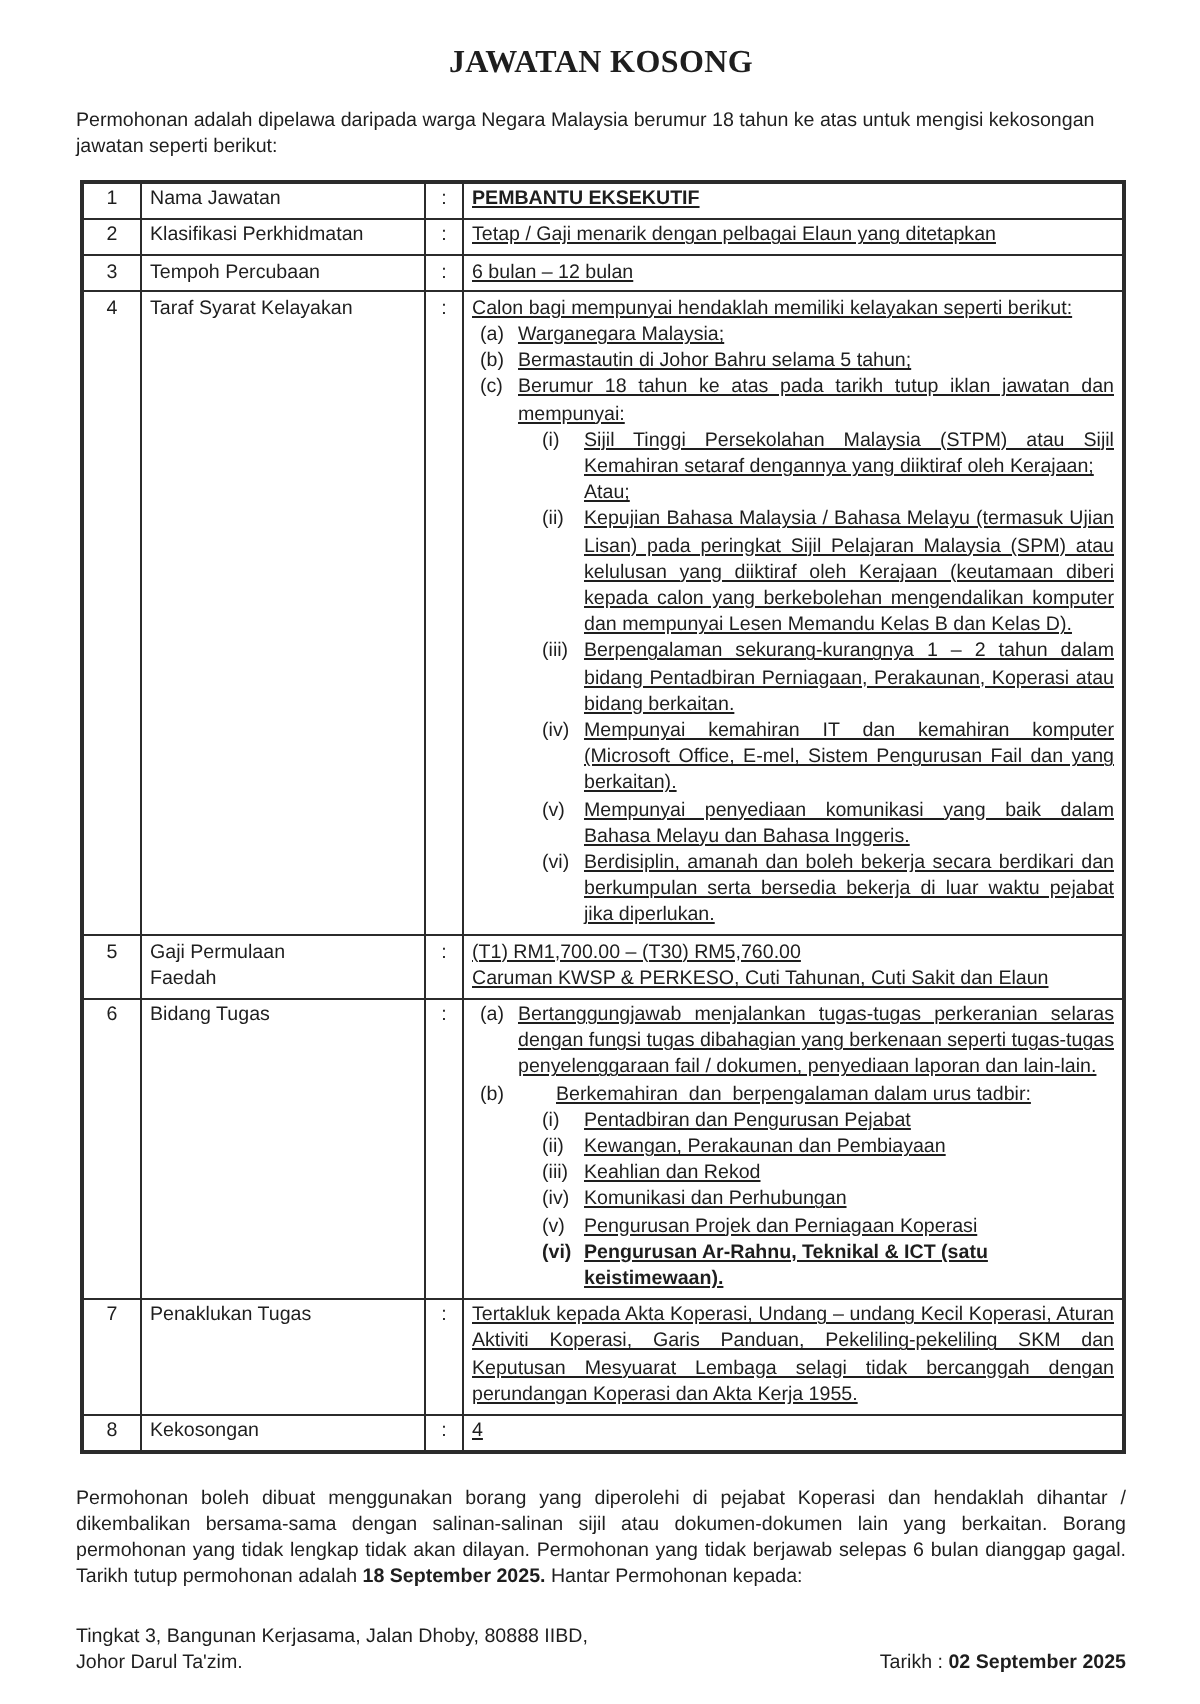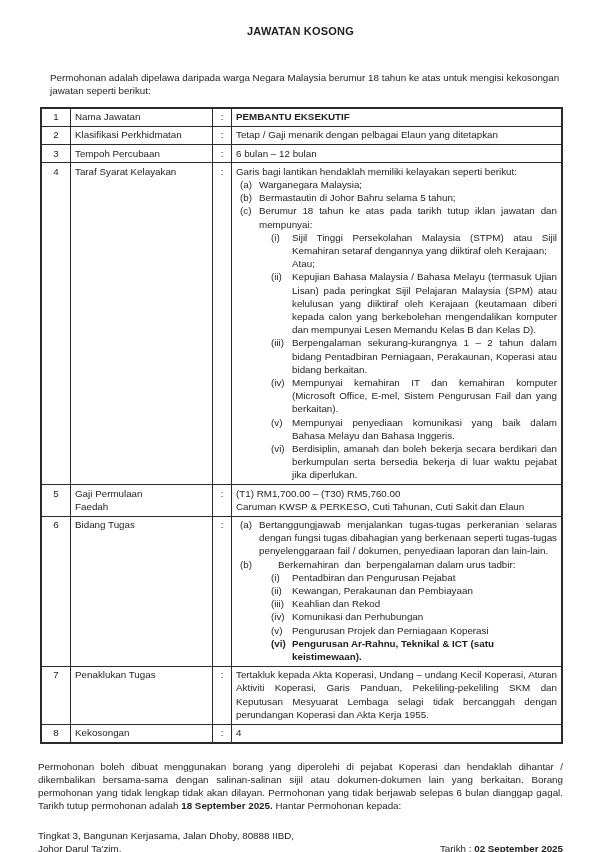--- a/index.html
+++ b/index.html
@@ -4,29 +4,29 @@
 <style>
   html,body{margin:0;padding:0;background:#ffffff;}
   body{width:600px;height:852px;overflow:hidden;}
   .page{
     box-sizing:border-box;width:600px;height:852px;
     padding:25px 37px 0 38px;
     font-family:"Liberation Sans","DejaVu Sans",sans-serif;
     font-size:9.8px;line-height:13.2px;color:#1e1e1e;
     background:#ffffff;
   }
-  .title{text-align:center;font-weight:bold;font-size:11px;letter-spacing:.2px;margin:0 0 33px 0;}
-  .intro{margin:0 0 9px 12px;}
+  .title{text-align:center;font-weight:bold;font-size:16px;letter-spacing:.2px;margin:0 0 16px 0;font-family:Liberation Serif, serif;}
+  .intro{margin:0 0 9px 0;}
   table.vtab{border-collapse:collapse;width:523px;margin-left:2px;table-layout:fixed;}
   table.vtab{border:2px solid #2b2b2b;}
   table.vtab td{border:1px solid #2b2b2b;vertical-align:top;padding:1.5px 4px 2.5px 4px;}
   td.c-no{width:20px;text-align:center;padding-left:0;padding-right:0;}
   td.c-label{width:133px;}
   td.c-colon{width:10px;text-align:center;padding-left:0;padding-right:0;}
-  td.c-content{padding-left:5px;padding-right:5px;}
+  td.c-content{padding-left:5px;padding-right:5px;text-decoration:underline;}
   .b{font-weight:bold;}
   .just{text-align:justify;}
   .it{position:relative;}
   .l1{padding-left:23px;}
   .l1>.mk{position:absolute;left:4px;top:0;}
   .l2{padding-left:56px;}
   .l2>.mk{position:absolute;left:35px;top:0;}
   .prewrap{white-space:pre-wrap;margin-left:19px;}
   .closing{margin:16px 0 16px 0;}
   .footer-row{display:flex;justify-content:space-between;align-items:flex-end;margin-top:11px;}
@@ -63,21 +63,21 @@
       <td class="c-label">Tempoh Percubaan</td>
       <td class="c-colon">:</td>
       <td class="c-content">6 bulan – 12 bulan</td>
     </tr>
 
     <tr>
       <td class="c-no">4</td>
       <td class="c-label">Taraf Syarat Kelayakan</td>
       <td class="c-colon">:</td>
       <td class="c-content">
-        <div>Garis bagi lantikan hendaklah memiliki kelayakan seperti berikut:</div>
+        <div>Calon bagi mempunyai hendaklah memiliki kelayakan seperti berikut:</div>
         <div class="it l1">
           <span class="mk">(a)</span>
           <span>Warganegara Malaysia;</span>
         </div>
         <div class="it l1">
           <span class="mk">(b)</span>
           <span>Bermastautin di Johor Bahru selama 5 tahun;</span>
         </div>
         <div class="it l1 just">
           <span class="mk">(c)</span>

